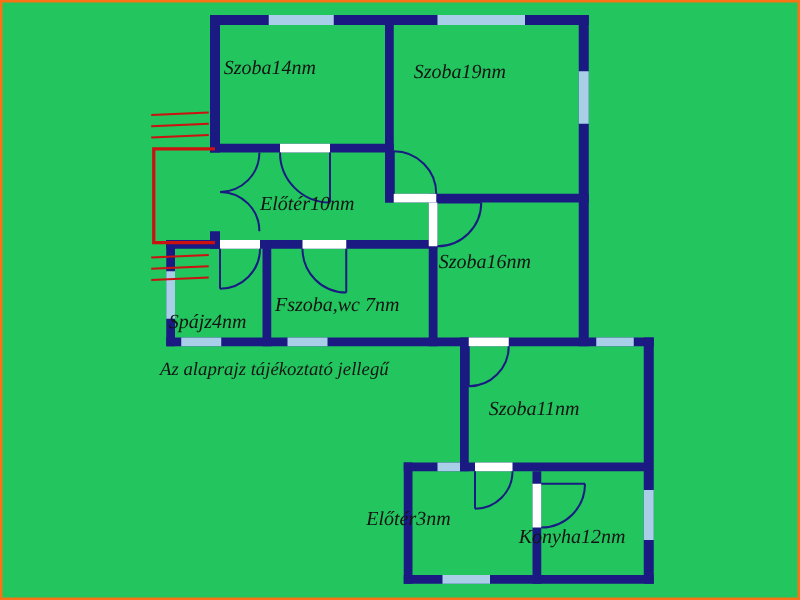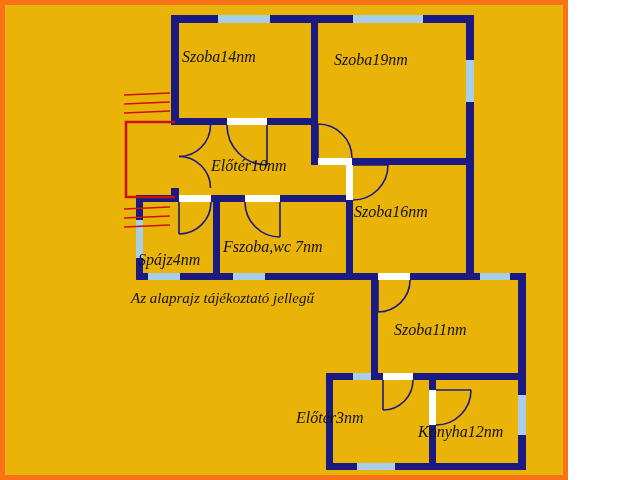--- a/index.html
+++ b/index.html
@@ -1,17 +1,17 @@
 <!DOCTYPE html>
 <html><head>
 <meta charset="utf-8">
 <style>
   html,body{margin:0;padding:0;background:#ffffff;}
-  .canvas{position:relative;width:568px;height:480px;background:#eab308;
-          border:5px solid #f97316;box-sizing:border-box;overflow:hidden;}
+  .canvas{position:relative;width:640px;height:480px;background:#22c55e;
+          border:2px solid #f97316;box-sizing:border-box;overflow:hidden;}
   svg{display:block;}
   .wall{fill:#1a1a82;stroke:none;}
   .win{fill:#a9cfe8;}
   .open{fill:#ffffff;}
   .arc{fill:none;stroke:#1a1a82;stroke-width:1.6;}
   .leaf{stroke:#1a1a82;stroke-width:1.6;}
   .red{stroke:#cc1111;stroke-width:2.6;fill:none;}
   .redthin{stroke:#cc1111;stroke-width:1.6;}
   .lbl{font-family:"Liberation Serif","DejaVu Serif",serif;font-style:italic;
        font-size:16px;fill:#131313;}

